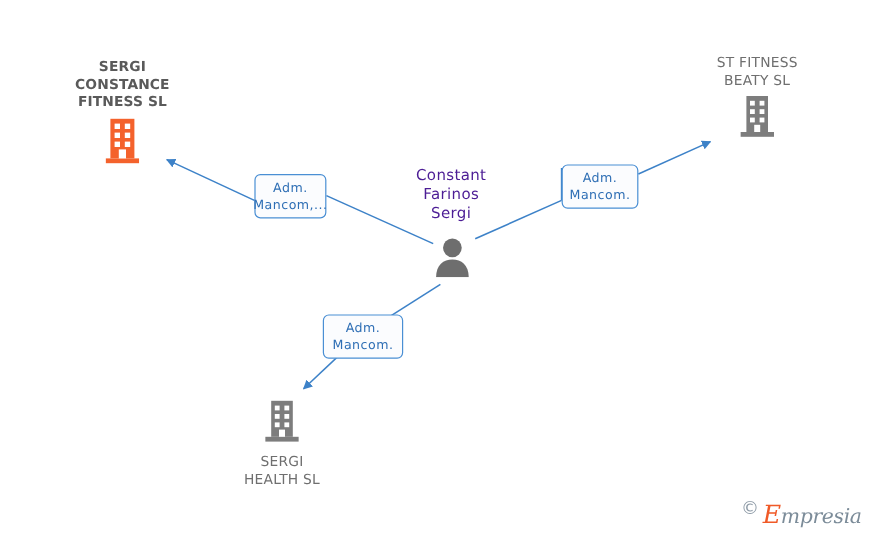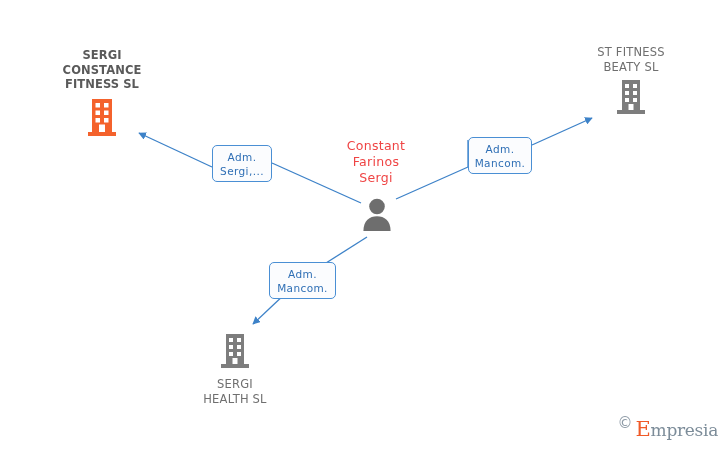--- a/index.html
+++ b/index.html
@@ -72,21 +72,21 @@
     color: #2f6fb5;
     white-space: nowrap;
     letter-spacing: 0.4px;
   }
 
   
   .person-name {
     position: absolute;
     font-size: 12.5px;
     line-height: 16px;
-    color: #ef4444;
+    color: #4c1d95;
     text-align: center;
     white-space: pre-line;
     letter-spacing: 0.3px;
   }
 
   
   #watermark {
     position: absolute;
     right: 10px;
     bottom: 10px;
@@ -94,20 +94,21 @@
     align-items: center;
     gap: 3px;
   }
   #watermark .copy {
     font-size: 15px;
     color: #8d9aa6;
     line-height: 1;
   }
   #watermark .brand {
     font-family: "DejaVu Serif", serif;
+    font-style: italic;
     font-size: 17px;
     color: #7c8c99;
     line-height: 1;
     letter-spacing: -0.3px;
     margin-top: 12px;
   }
   #watermark .brand .cap {
     color: #f05a28;
     font-size: 21px;
   }
@@ -202,21 +203,21 @@
     <span class="glyph">
       <svg width="34" height="34" viewBox="0 0 34 34" xmlns="http://www.w3.org/2000/svg">
         <circle cx="17" cy="9.5" r="7.8" fill="#6e6e6e"></circle>
         <path d="M 3.4 34 C 3.4 23.6 9.6 19.2 17 19.2 C 24.4 19.2 30.6 23.6 30.6 34 Z" fill="#6e6e6e"></path>
       </svg>
     </span>
   </div>
 
   <div class="reledge" style="left:212px; top:145px; width:60px; height:37px;">
     <span>Adm.</span>
-    <span>Sergi,...</span>
+    <span>Mancom,...</span>
   </div>
 
   <div class="reledge" style="left:468px; top:137px; width:64px; height:37px;">
     <span>Adm.</span>
     <span>Mancom.</span>
   </div>
 
   <div class="reledge" style="left:269px; top:262px; width:67px; height:37px;">
     <span>Adm.</span>
     <span>Mancom.</span>

